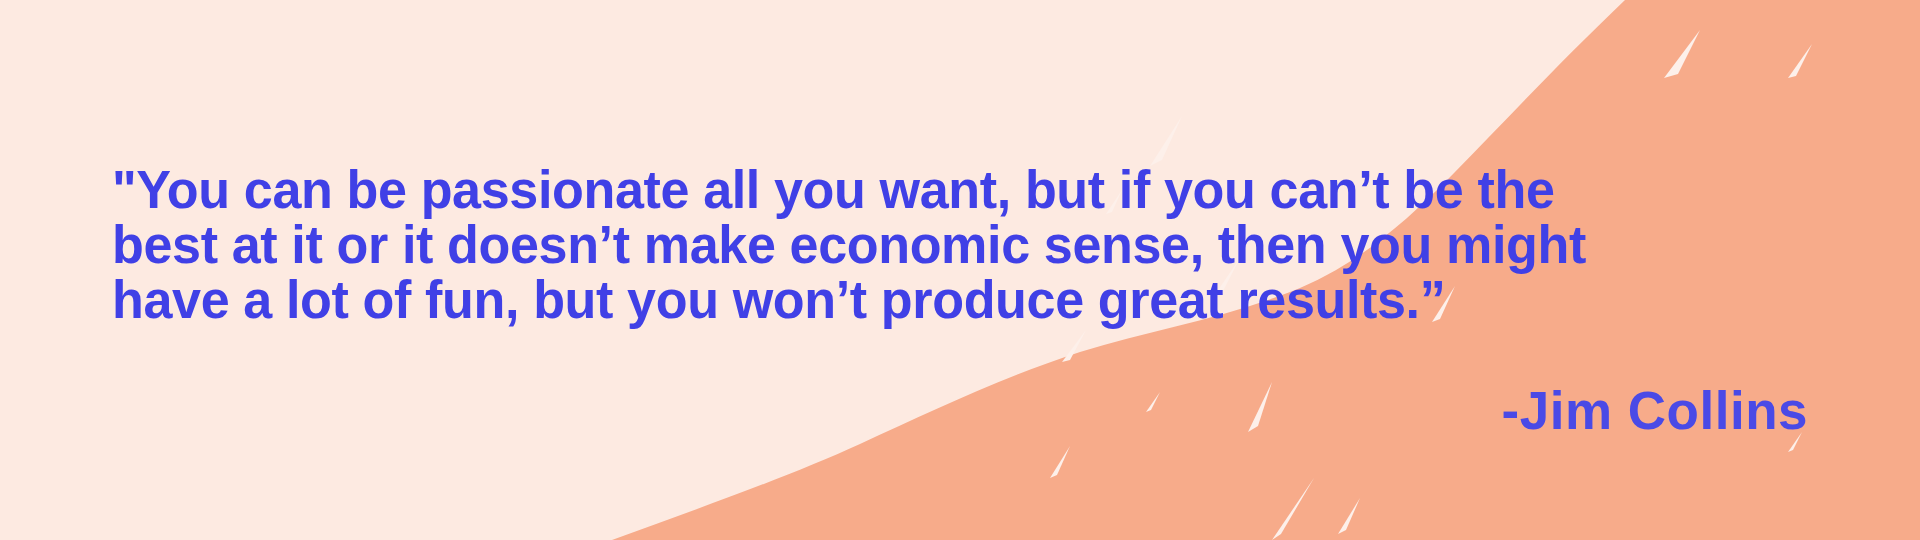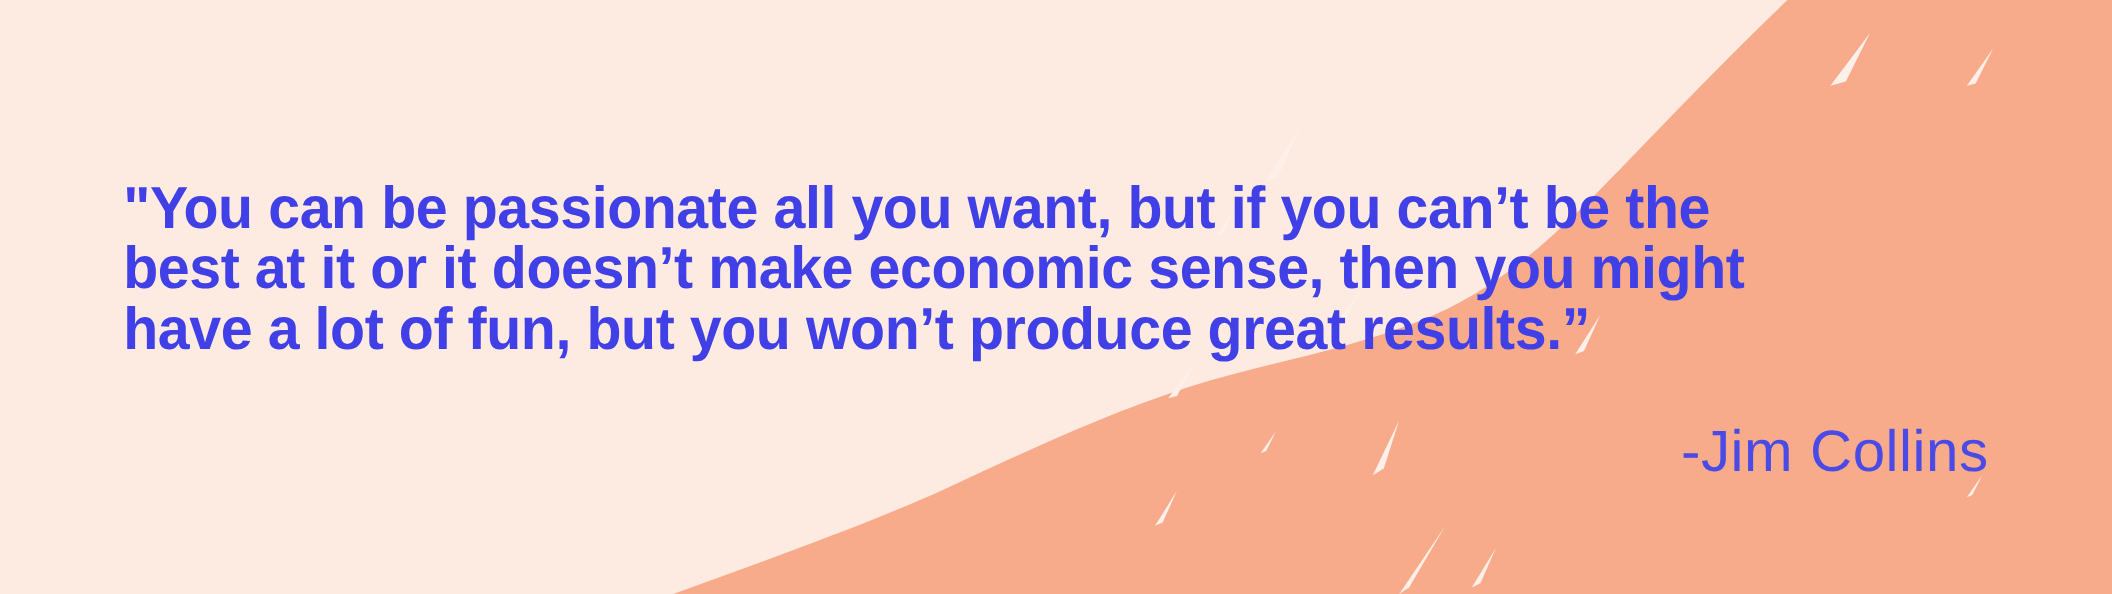--- a/index.html
+++ b/index.html
@@ -47,21 +47,21 @@
   }
 
   #attribution {
     position: absolute;
     left: 0;
     top: 382px;
     width: 1808px;
     text-align: right;
     z-index: 3;
     font-family: "Liberation Sans Narrow", "Liberation Sans", sans-serif;
-    font-weight: 400;
+    font-weight: 700;
     font-size: 53px;
     line-height: 58px;
     letter-spacing: 0.5px;
     color: #4a4ae6;
   }
 </style>
 </head>
 <body>
 
 <div id="card">

